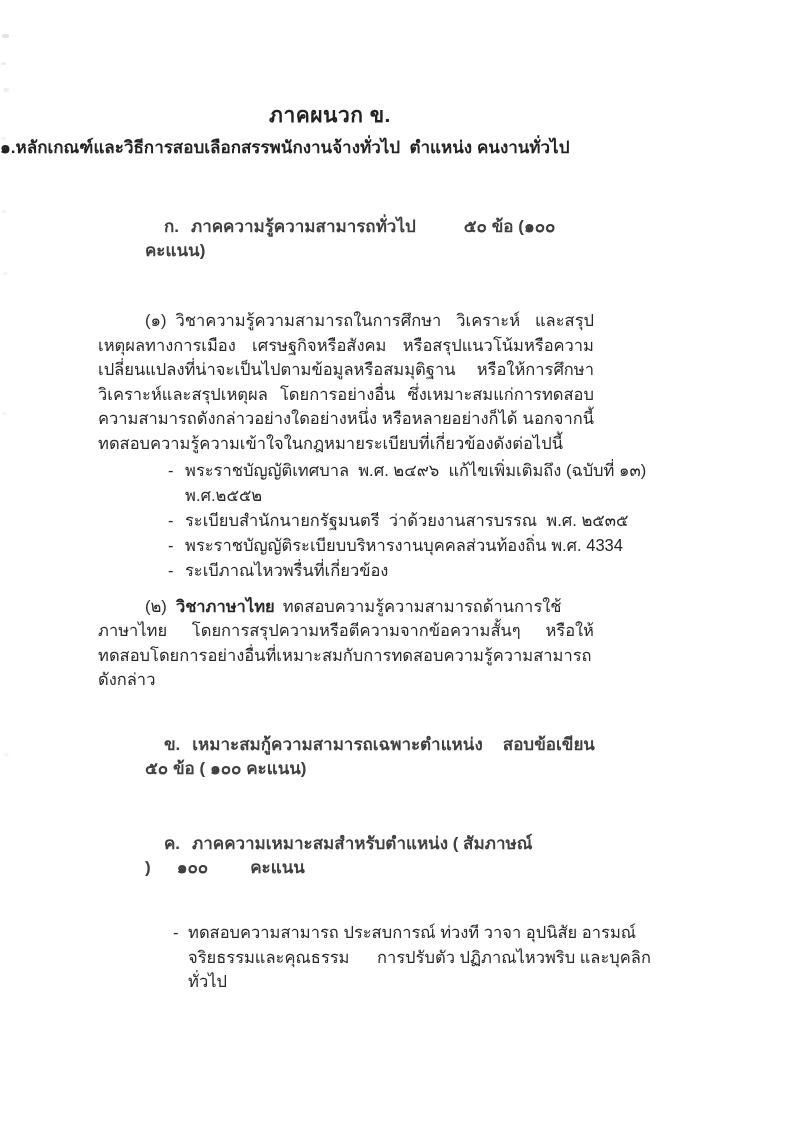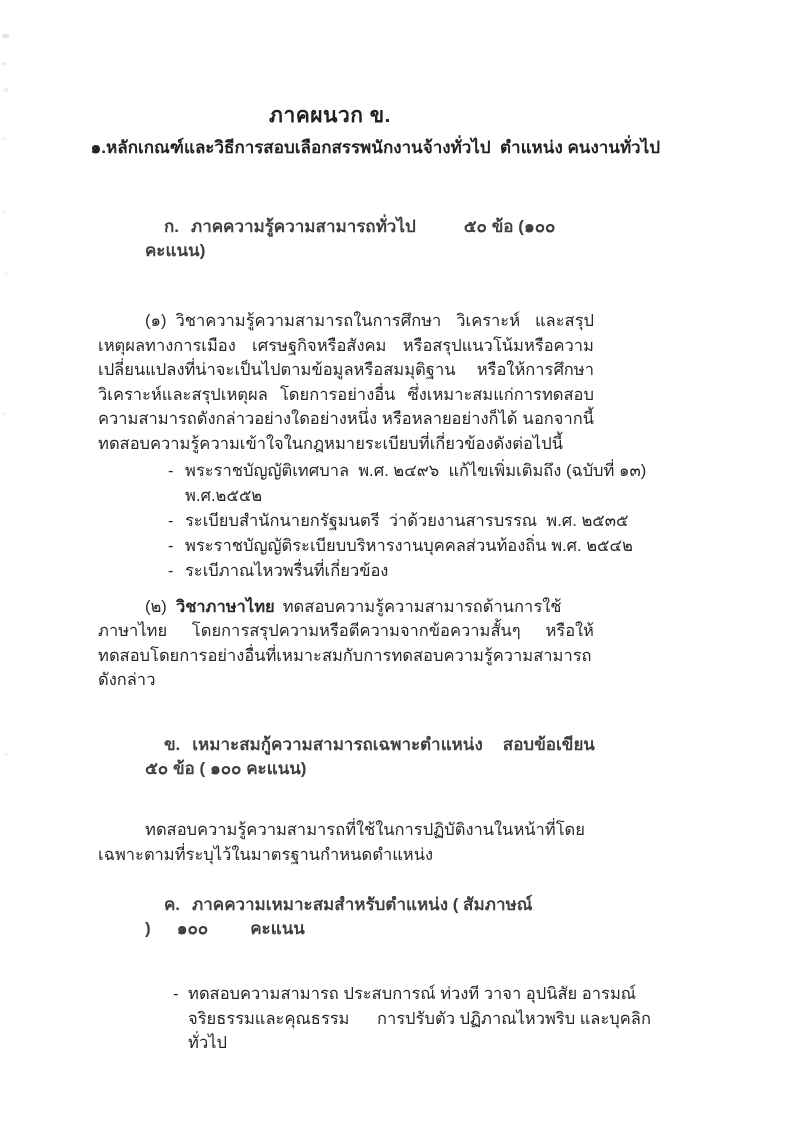--- a/index.html
+++ b/index.html
@@ -23,21 +23,21 @@
     padding-top: 102px;
     text-align: center;
     font-size: 21px;
     font-weight: bold;
     line-height: 26px;
     letter-spacing: 0.5px;
     color: #222222;
   }
   .doc-subtitle {
     margin-top: 8px;
-    text-align: right;
+    text-align: left;
     font-size: 17px;
     font-weight: bold;
     line-height: 24px;
     white-space: pre-wrap;
     color: #222222;
   }
 
   .sec-heading {
     margin-left: 145px;
     margin-right: 50px;
@@ -143,37 +143,36 @@
     <div class="law-row">
       <span class="dash">-</span>
         <span class="law-text">พระราชบัญญัติเทศบาล  พ.ศ. ๒๔๙๖  แก้ไขเพิ่มเติมถึง (ฉบับที่ ๑๓) พ.ศ.๒๕๕๒</span>
     </div>
     <div class="law-row">
       <span class="dash">-</span>
         <span class="law-text">ระเบียบสำนักนายกรัฐมนตรี  ว่าด้วยงานสารบรรณ  พ.ศ. ๒๕๓๕</span>
     </div>
     <div class="law-row">
       <span class="dash">-</span>
-        <span class="law-text">พระราชบัญญัติระเบียบบริหารงานบุคคลส่วนท้องถิ่น พ.ศ. ๒๕๔๒</span>
+        <span class="law-text">พระราชบัญญัติระเบียบบริหารงานบุคคลส่วนท้องถิ่น พ.ศ. 4334</span>
     </div>
     <div class="law-row">
       <span class="dash">-</span>
         <span class="law-text">ระเบีภาณไหวพรื่นที่เกี่ยวข้อง</span>
     </div>
   </div>
 
   <div class="para para-2">
     <span class="item-number">(๒)</span><span class="item-subject">วิชาภาษาไทย</span><span class="item-text">ทดสอบความรู้ความสามารถด้านการใช้ภาษาไทย  โดยการสรุปความหรือตีความจากข้อความสั้นๆ หรือให้ทดสอบโดยการอย่างอื่นที่เหมาะสมกับการทดสอบความรู้ความสามารถดังกล่าว</span>
   </div>
 
   <div class="sec-heading heading-b">
     <span class="sec-label">ข.</span><span class="sec-name">เหมาะสมกู้ความสามารถเฉพาะตำแหน่ง</span><span class="sec-detail">สอบข้อเขียน  ๕๐ ข้อ ( ๑๐๐ คะแนน)</span>
   </div>
 
-  <div class="para para-b">ทดสอบความรู้ความสามารถที่ใช้ในการปฏิบัติงานในหน้าที่โดยเฉพาะตามที่ระบุไว้ในมาตรฐานกำหนดตำแหน่ง</div>
 
   <div class="sec-heading heading-c">
     <span class="sec-label">ค.</span><span class="sec-name">ภาคความเหมาะสมสำหรับตำแหน่ง ( สัมภาษณ์ )</span><span class="sec-score">๑๐๐</span><span class="sec-score-unit">คะแนน</span>
   </div>
 
   <div class="c-bullet">
     <span class="dash">-</span>
       <span class="bullet-text">ทดสอบความสามารถ ประสบการณ์ ท่วงที วาจา อุปนิสัย อารมณ์ จริยธรรมและคุณธรรม      การปรับตัว ปฏิภาณไหวพริบ และบุคลิกทั่วไป</span>
   </div>
 

